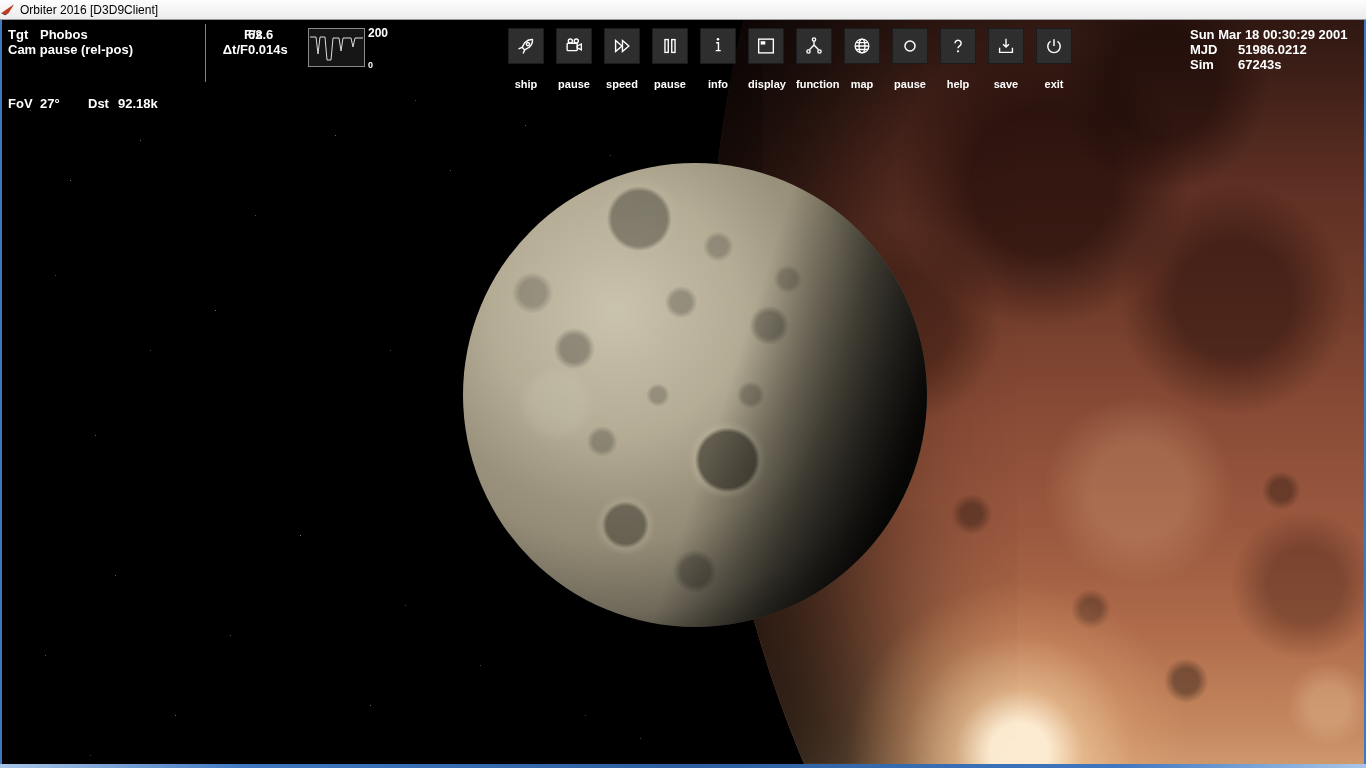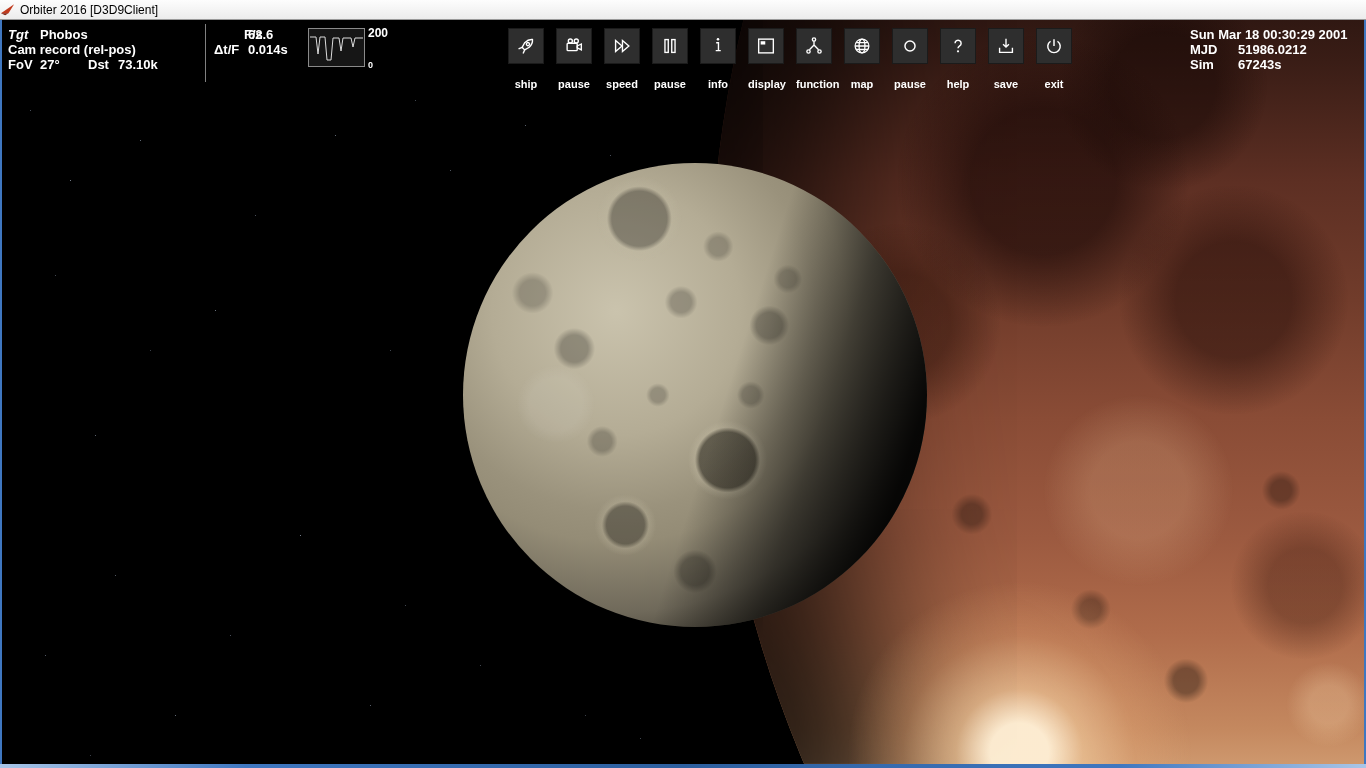--- a/index.html
+++ b/index.html
@@ -78,30 +78,30 @@
   .phobos-terminator { position:absolute; inset:0; border-radius:50%;
           background:linear-gradient(108deg, rgba(0,0,0,0) 42%, rgba(0,0,0,0) 55%,
                      rgba(0,0,0,.55) 72%, rgba(0,0,0,.92) 88%); }
 
   
   .hud { position:absolute; inset:0; z-index:5; color:#fff; font-weight:bold;
          font-size:13px; pointer-events:none; }
   .hud * { pointer-events:auto; }
   .hud-left { position:absolute; left:8px; top:7px; line-height:15px; white-space:nowrap; }
   .lbl { display:inline-block; }
-  .hud-left .lbl-tgt { width:32px;font-style:italic; }
+  .hud-left .lbl-tgt { width:32px; }
   .hud-left .lbl-fov { width:32px; }
-  .hud-left .val-fov { width:48px; display:inline-block; }
+  .hud-left .val-fov { width:48px; display:inline-block;margin-top:39px; }
   .hud-left .lbl-dst { width:30px; display:inline-block; }
 
   .hud-divider { position:absolute; left:205px; top:4px; width:1px; height:58px; background:#808080; }
 
   .hud-fps { position:absolute; left:214px; top:7px; line-height:15px; white-space:nowrap; }
   .hud-fps .lbl-fps { width:34px; display:inline-block;padding-left:30px; }
-  .hud-fps .lbl-dtf { width:34px; display:inline-block; }
+  .hud-fps .lbl-dtf { width:34px; display:inline-block;text-align:right; }
 
   .fps-graph { position:absolute; left:308px; top:8px; width:57px; height:39px;
                background:#161616; border:1px solid #8a8a8a; }
   .graph-max { position:absolute; left:368px; top:6px;  font-size:12px; }
   .graph-min { position:absolute; left:368px; top:40px; font-size:9px; }
 
   .toolbar { position:absolute; left:508px; top:8px; display:flex; gap:12px; }
   .tb-item { width:36px; text-align:center; cursor:pointer; }
   .tb-btn  { width:36px; height:36px; background:#2e2e2e; border:1px solid #1b1b1b;
              display:flex; align-items:center; justify-content:center; }
@@ -135,24 +135,24 @@
     <div class="phobos-terminator"></div>
   </div>
 
   <div class="hud">
 
     <div class="hud-left">
       <div>
         <span class="lbl lbl-tgt">Tgt</span><span>Phobos</span>
       </div>
       <div>
-        <span>Cam record (rel-pos)</span>
-      </div>
-      <div>
-        <span class="lbl lbl-fov">FoV</span><span class="val-fov">27°</span><span class="lbl-dst">Dst</span><span>73.10k</span>
+        <span>Cam pause (rel-pos)</span>
+      </div>
+      <div>
+        <span class="lbl lbl-fov">FoV</span><span class="val-fov">27°</span><span class="lbl-dst">Dst</span><span>92.18k</span>
       </div>
     </div>
 
     <div class="hud-divider"></div>
 
     <div class="hud-fps">
       <div>
         <span class="lbl-fps">F/s</span><span>62.6</span>
       </div>
       <div>

